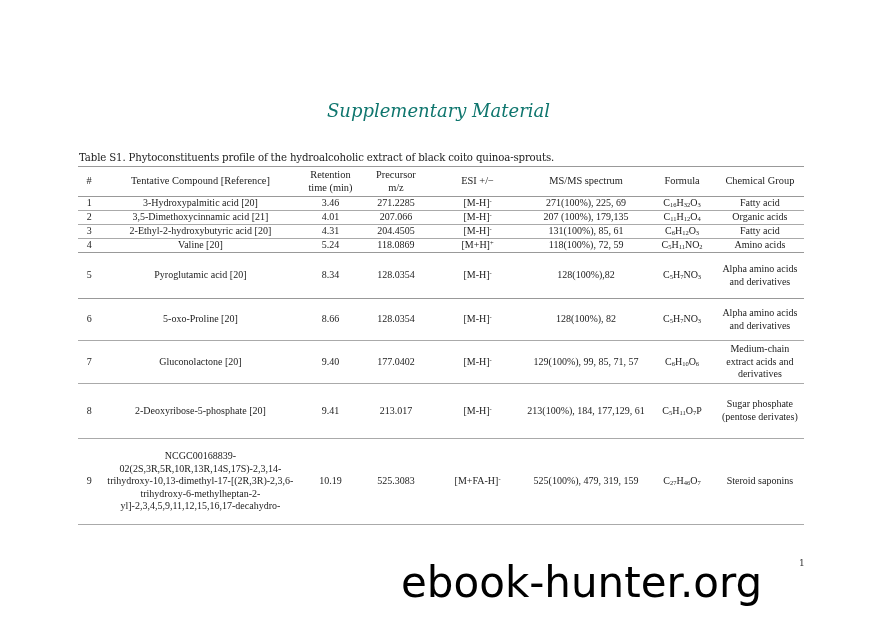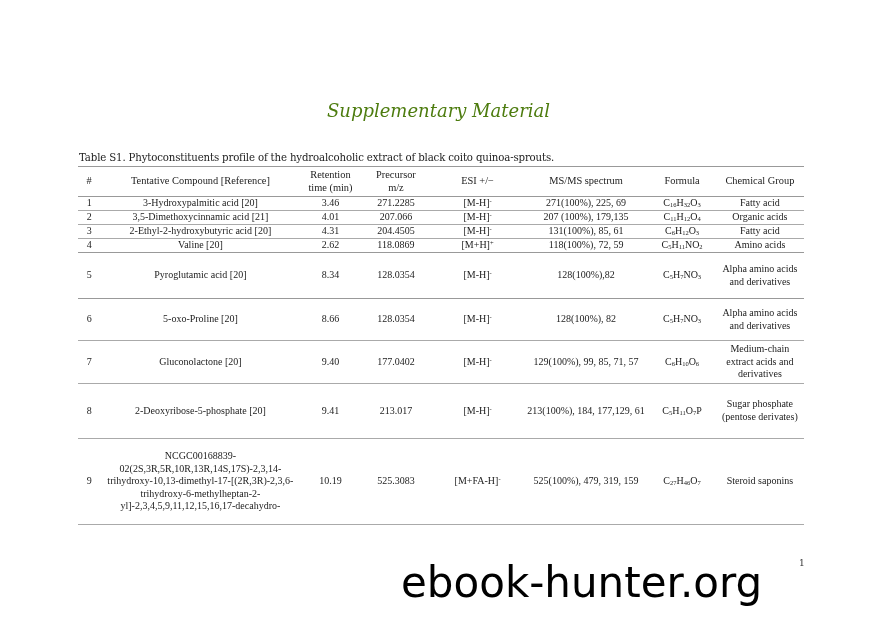--- a/index.html
+++ b/index.html
@@ -2,21 +2,21 @@
 <html><head>
   <meta charset="utf-8">
   <style>
     html, body { margin: 0; padding: 0; }
     body {
       width: 877px; height: 620px; background: #ffffff; position: relative; overflow: hidden;
       font-family: "DejaVu Serif", "Liberation Serif", serif; color: #222;
     }
     .doc-title {
       position: absolute; top: 100px; left: 0; width: 877px; text-align: center;
-      font-family: "DejaVu Serif", serif; font-style: italic; font-size: 18px; color: #4d7c0f;
+      font-family: "DejaVu Serif", serif; font-style: italic; font-size: 18px; color: #0f766e;
     }
     .caption {
       position: absolute; top: 152px; left: 79px; font-size: 10.2px; letter-spacing: -0.15px; color: #222;
       white-space: nowrap;
     }
     table.data {
       position: absolute; top: 166px; left: 78px; width: 726px;
       border-collapse: collapse; font-size: 10px; line-height: 12.6px; color: #222;
       font-family: "Liberation Serif", "DejaVu Serif", serif;
     }
@@ -97,21 +97,21 @@
         <td class="c-rt">4.31</td>
         <td class="c-mz">204.4505</td>
         <td class="c-esi"><span>[M-H]</span><sup>-</sup></td>
         <td class="c-ms">131(100%), 85, 61</td>
         <td class="c-form"><span>C</span><sub>6</sub><span>H</span><sub>12</sub><span>O</span><sub>3</sub></td>
         <td class="c-grp">Fatty acid</td>
       </tr>
       <tr class="thick" style="height: 14px;">
         <td class="c-num">4</td>
         <td class="c-comp">Valine [20]</td>
-        <td class="c-rt">2.62</td>
+        <td class="c-rt">5.24</td>
         <td class="c-mz">118.0869</td>
         <td class="c-esi"><span>[M+H]</span><sup>+</sup></td>
         <td class="c-ms">118(100%), 72, 59</td>
         <td class="c-form"><span>C</span><sub>5</sub><span>H</span><sub>11</sub><span>N</span><span>O</span><sub>2</sub></td>
         <td class="c-grp">Amino acids</td>
       </tr>
       <tr class="thick" style="height: 46px;">
         <td class="c-num">5</td>
         <td class="c-comp">Pyroglutamic acid [20]</td>
         <td class="c-rt">8.34</td>

